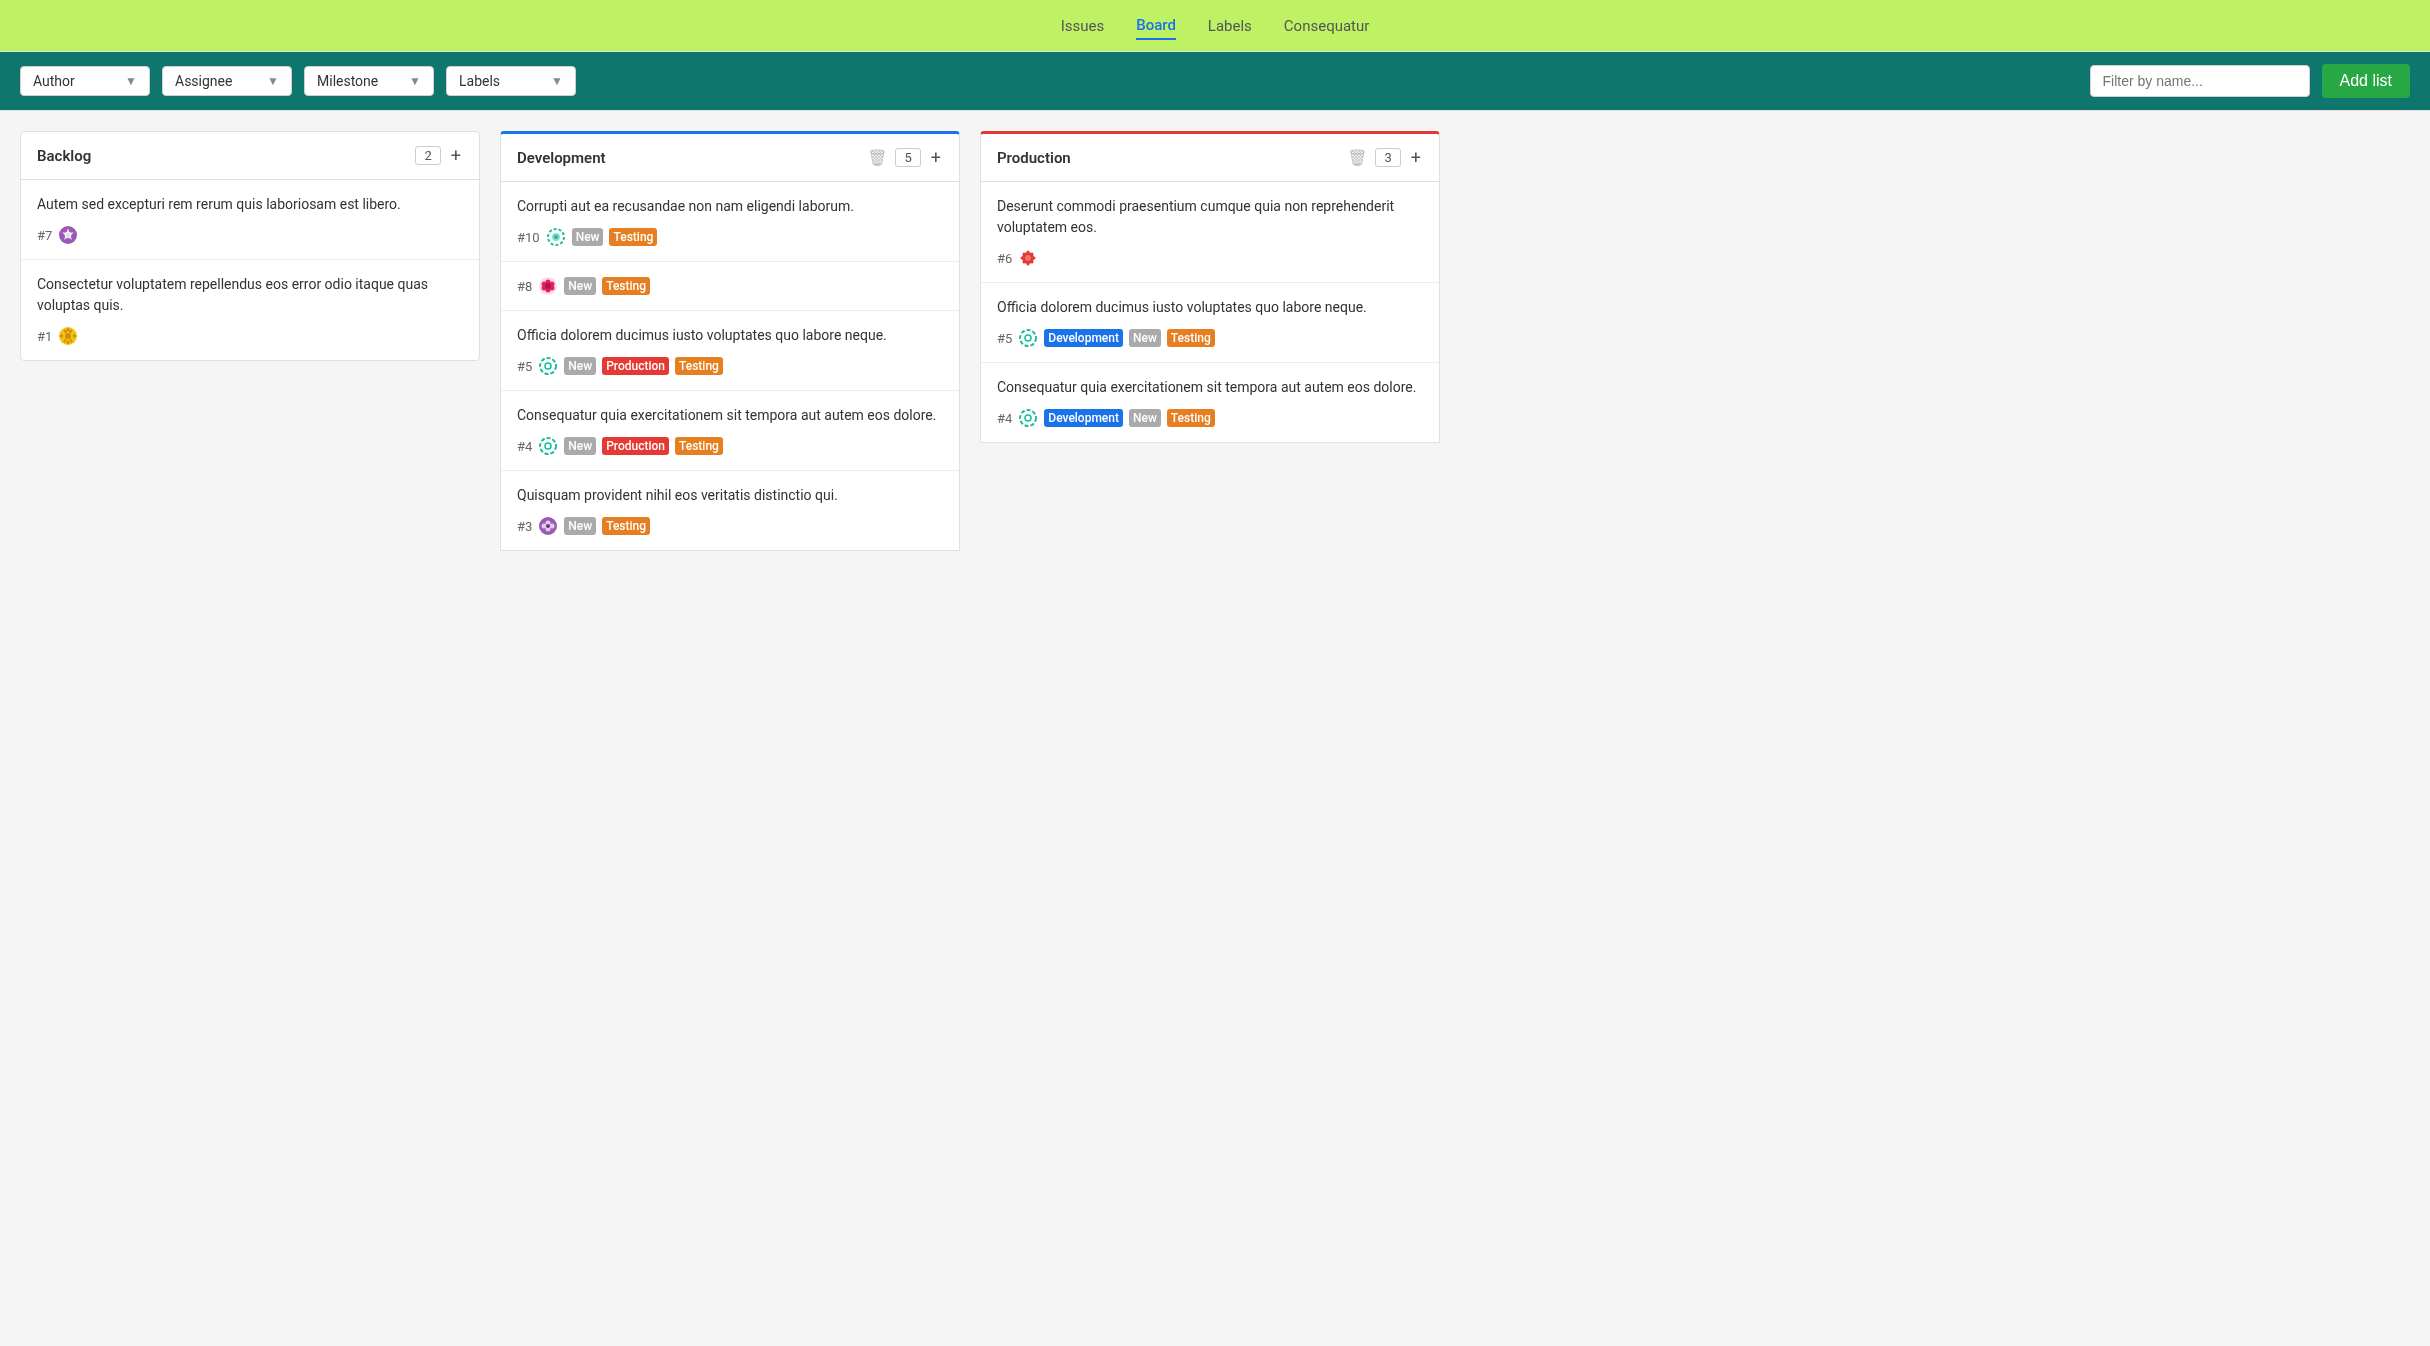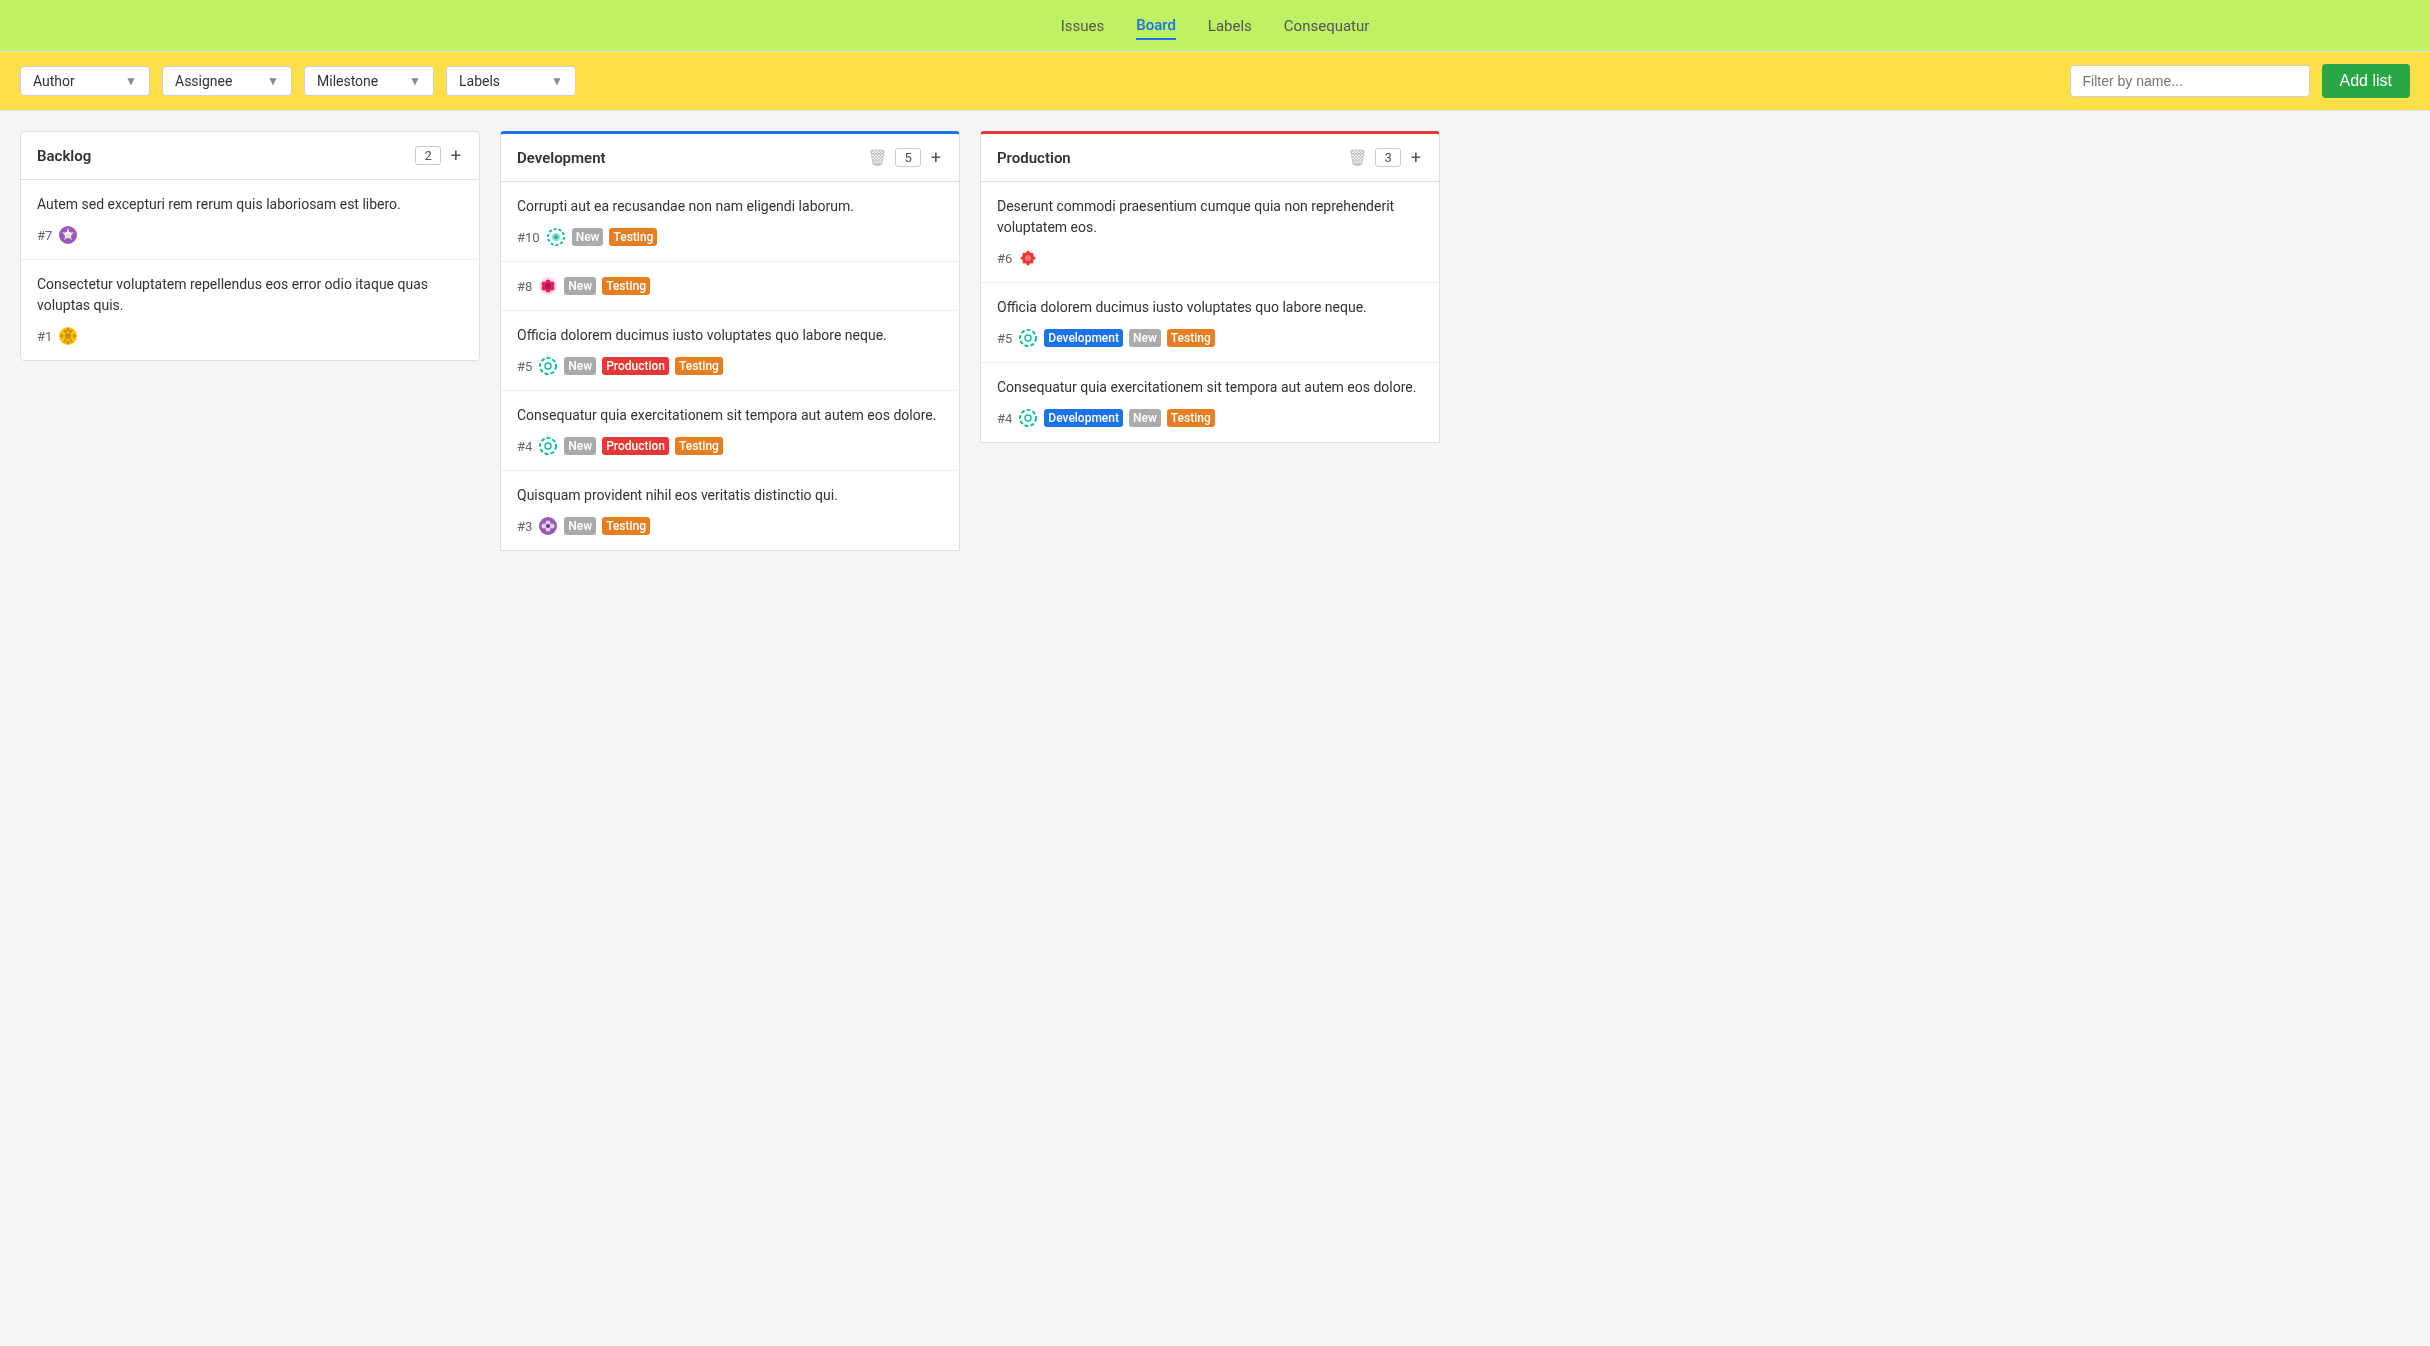--- a/index.html
+++ b/index.html
@@ -2,25 +2,25 @@
 <html><head>
   <meta charset="utf-8">
   <style>
     * { box-sizing: border-box; margin: 0; padding: 0; }
     body { font-family: -apple-system, BlinkMacSystemFont, 'Segoe UI', Roboto, sans-serif; background: #f5f5f5; color: #333; font-size: 14px; }
 
     .top-nav { background: #bef264; border-bottom: 1px solid #e0e0e0; display: flex; justify-content: center; align-items: center; padding: 0 20px; height: 52px; gap: 32px; }
     .nav-item { color: #555; text-decoration: none; font-size: 15px; cursor: pointer; padding: 4px 0; }
     .nav-item.active { color: #1a73e8; border-bottom: 2px solid #1a73e8; font-weight: 500; }
 
-    .filter-bar { background: #fde047; border-bottom: 1px solid #e0e0e0; padding: 12px 20px; display: flex; align-items: center; gap: 12px; }
+    .filter-bar { background: #0f766e; border-bottom: 1px solid #e0e0e0; padding: 12px 20px; display: flex; align-items: center; gap: 12px; }
     .filter-dropdown { display: flex; align-items: center; border: 1px solid #d0d0d0; border-radius: 4px; padding: 6px 12px; background: #fff; cursor: pointer; gap: 8px; min-width: 130px; font-size: 14px; color: #333; }
     .filter-dropdown .chevron { color: #888; font-size: 12px; margin-left: auto; }
     .filter-spacer { flex: 1; }
-    .filter-name-input { border: 1px solid #d0d0d0; border-radius: 4px; padding: 7px 12px; font-size: 14px; width: 240px; color: #999; outline: none; }
+    .filter-name-input { border: 1px solid #d0d0d0; border-radius: 4px; padding: 7px 12px; font-size: 14px; width: 220px; color: #999; outline: none; }
     .add-list-btn { background: #28a745; color: #fff; border: none; border-radius: 4px; padding: 8px 18px; font-size: 16px; cursor: pointer; font-weight: 500; }
 
     .board-area { padding: 20px; display: flex; gap: 20px; align-items: flex-start; min-height: calc(100vh - 104px); }
 
     .board-column { background: #fff; border-radius: 4px; border: 1px solid #e0e0e0; width: 460px; flex-shrink: 0; }
     .column-header { display: flex; align-items: center; padding: 14px 16px; border-bottom: 1px solid #e0e0e0; }
     .column-title { font-weight: 600; font-size: 15px; flex: 1; }
     .column-count { border: 1px solid #ccc; border-radius: 3px; padding: 1px 8px; font-size: 13px; color: #555; margin-right: 8px; }
     .column-add { color: #555; cursor: pointer; font-size: 18px; line-height: 1; padding: 0 2px; }
     .column-delete { color: #bbb; cursor: pointer; font-size: 16px; margin-right: 8px; }

